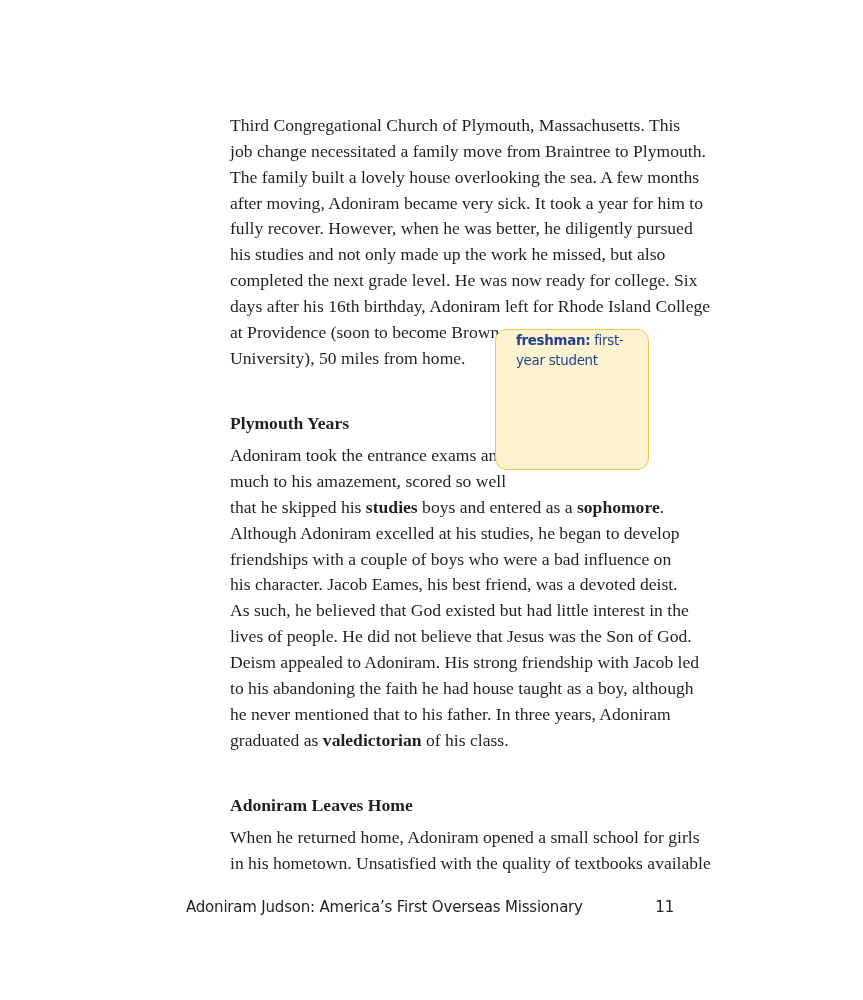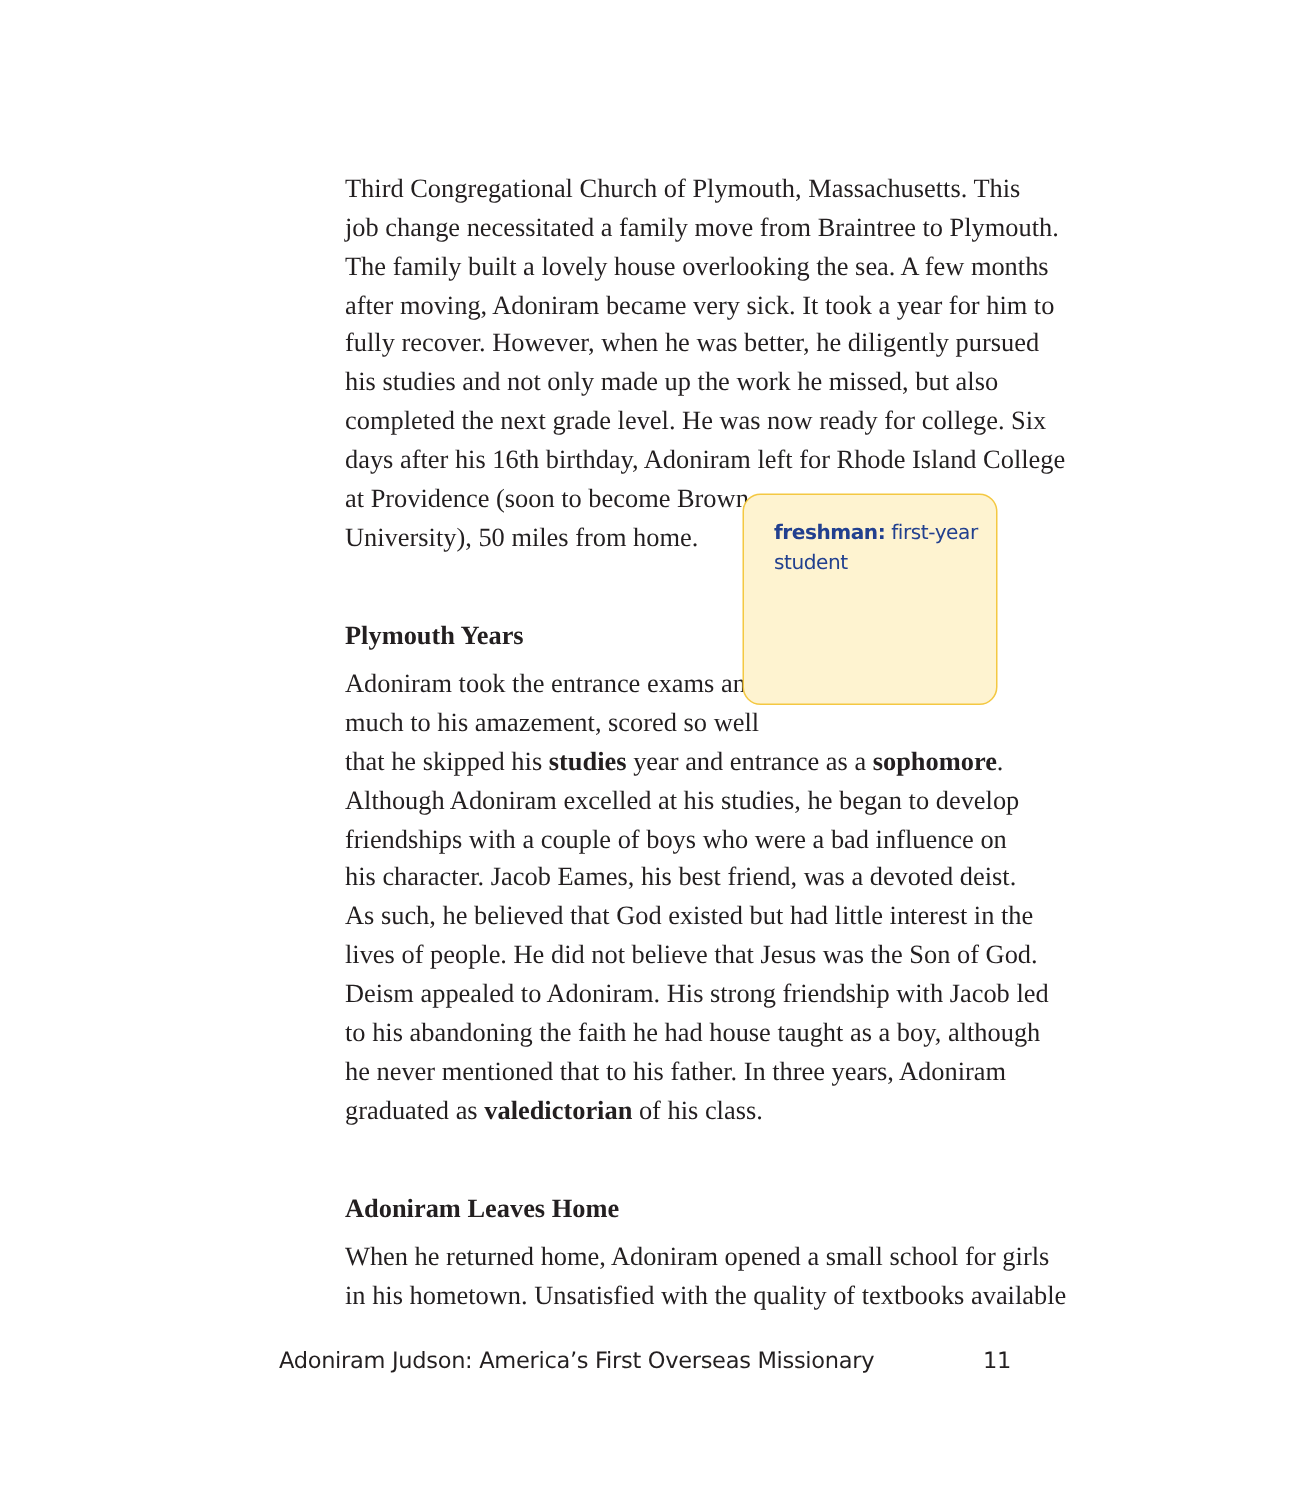--- a/index.html
+++ b/index.html
@@ -2,23 +2,23 @@
 <html><head>
 <meta charset="utf-8">
 <style>
   html, body { margin: 0; padding: 0; background: #ffffff; }
   body { width: 863px; height: 1000px; position: relative; overflow: hidden; }
   .serif { font-family: "Liberation Serif", "DejaVu Serif", serif; color: #231f20; font-size: 17.6px; }
   .line { position: absolute; left: 186px; white-space: nowrap; height: 26px; line-height: 26px; margin-left: 44px; }
   .heading { font-weight: bold; }
   b { font-weight: bold; }
   .sidebar {
-    position: absolute; left: 495px; top: 329px; width: 170px; height: 141px;
+    position: absolute; left: 495px; top: 329px; width: 154px; height: 141px;
     box-sizing: border-box; background: #fef3d0; border: 1.5px solid #f4c842;
-    border-radius: 12px; padding: 16px 10px 0 20px;
+    border-radius: 12px; padding: 1px 10px 0 20px;
     font-family: "DejaVu Sans", "Liberation Sans", sans-serif; color: #22408f; font-size: 13.4px;
     letter-spacing: -0.3px;
   }
   .def { line-height: 20px; margin-bottom: 6px; }
   .def .term { font-weight: bold; }
   .footer { position: absolute; top: 898px; left: 186px; width: 490px;
     font-family: "DejaVu Sans", "Liberation Sans", sans-serif; font-size: 15px; color: #231f20; letter-spacing: -0.2px; }
   .footer .num { position: absolute; right: 2px; top: 0; margin-left: 25px; }
 </style>
 </head>
@@ -32,21 +32,21 @@
   <div class="serif line" style="top:215px">fully recover. However, when he was better, he diligently pursued</div>
   <div class="serif line" style="top:241px">his studies and not only made up the work he missed, but also</div>
   <div class="serif line" style="top:267px">completed the next grade level. He was now ready for college. Six</div>
   <div class="serif line" style="top:293px">days after his 16th birthday, Adoniram left for Rhode Island College</div>
   <div class="serif line" style="top:319px">at Providence (soon to become Brown</div>
   <div class="serif line" style="top:345px">University), 50 miles from home.</div>
 
   <div class="serif line heading" style="top:410px">Plymouth Years</div>
   <div class="serif line" style="top:442px">Adoniram took the entrance exams and,</div>
   <div class="serif line" style="top:468px">much to his amazement, scored so well</div>
-  <div class="serif line" style="top:494px"><span>that he skipped his </span><b>studies</b><span> year and entrance as a </span><b>sophomore</b><span>.</span></div>
+  <div class="serif line" style="top:494px"><span>that he skipped his </span><b>studies</b><span> boys and entered as a </span><b>sophomore</b><span>.</span></div>
   <div class="serif line" style="top:520px">Although Adoniram excelled at his studies, he began to develop</div>
   <div class="serif line" style="top:546px">friendships with a couple of boys who were a bad influence on</div>
   <div class="serif line" style="top:571px">his character. Jacob Eames, his best friend, was a devoted deist.</div>
   <div class="serif line" style="top:597px">As such, he believed that God existed but had little interest in the</div>
   <div class="serif line" style="top:623px">lives of people. He did not believe that Jesus was the Son of God.</div>
   <div class="serif line" style="top:649px">Deism appealed to Adoniram. His strong friendship with Jacob led</div>
   <div class="serif line" style="top:675px">to his abandoning the faith he had house taught as a boy, although</div>
   <div class="serif line" style="top:701px">he never mentioned that to his father. In three years, Adoniram</div>
   <div class="serif line" style="top:727px"><span>graduated as </span><b>valedictorian</b><span> of his class.</span></div>
 

